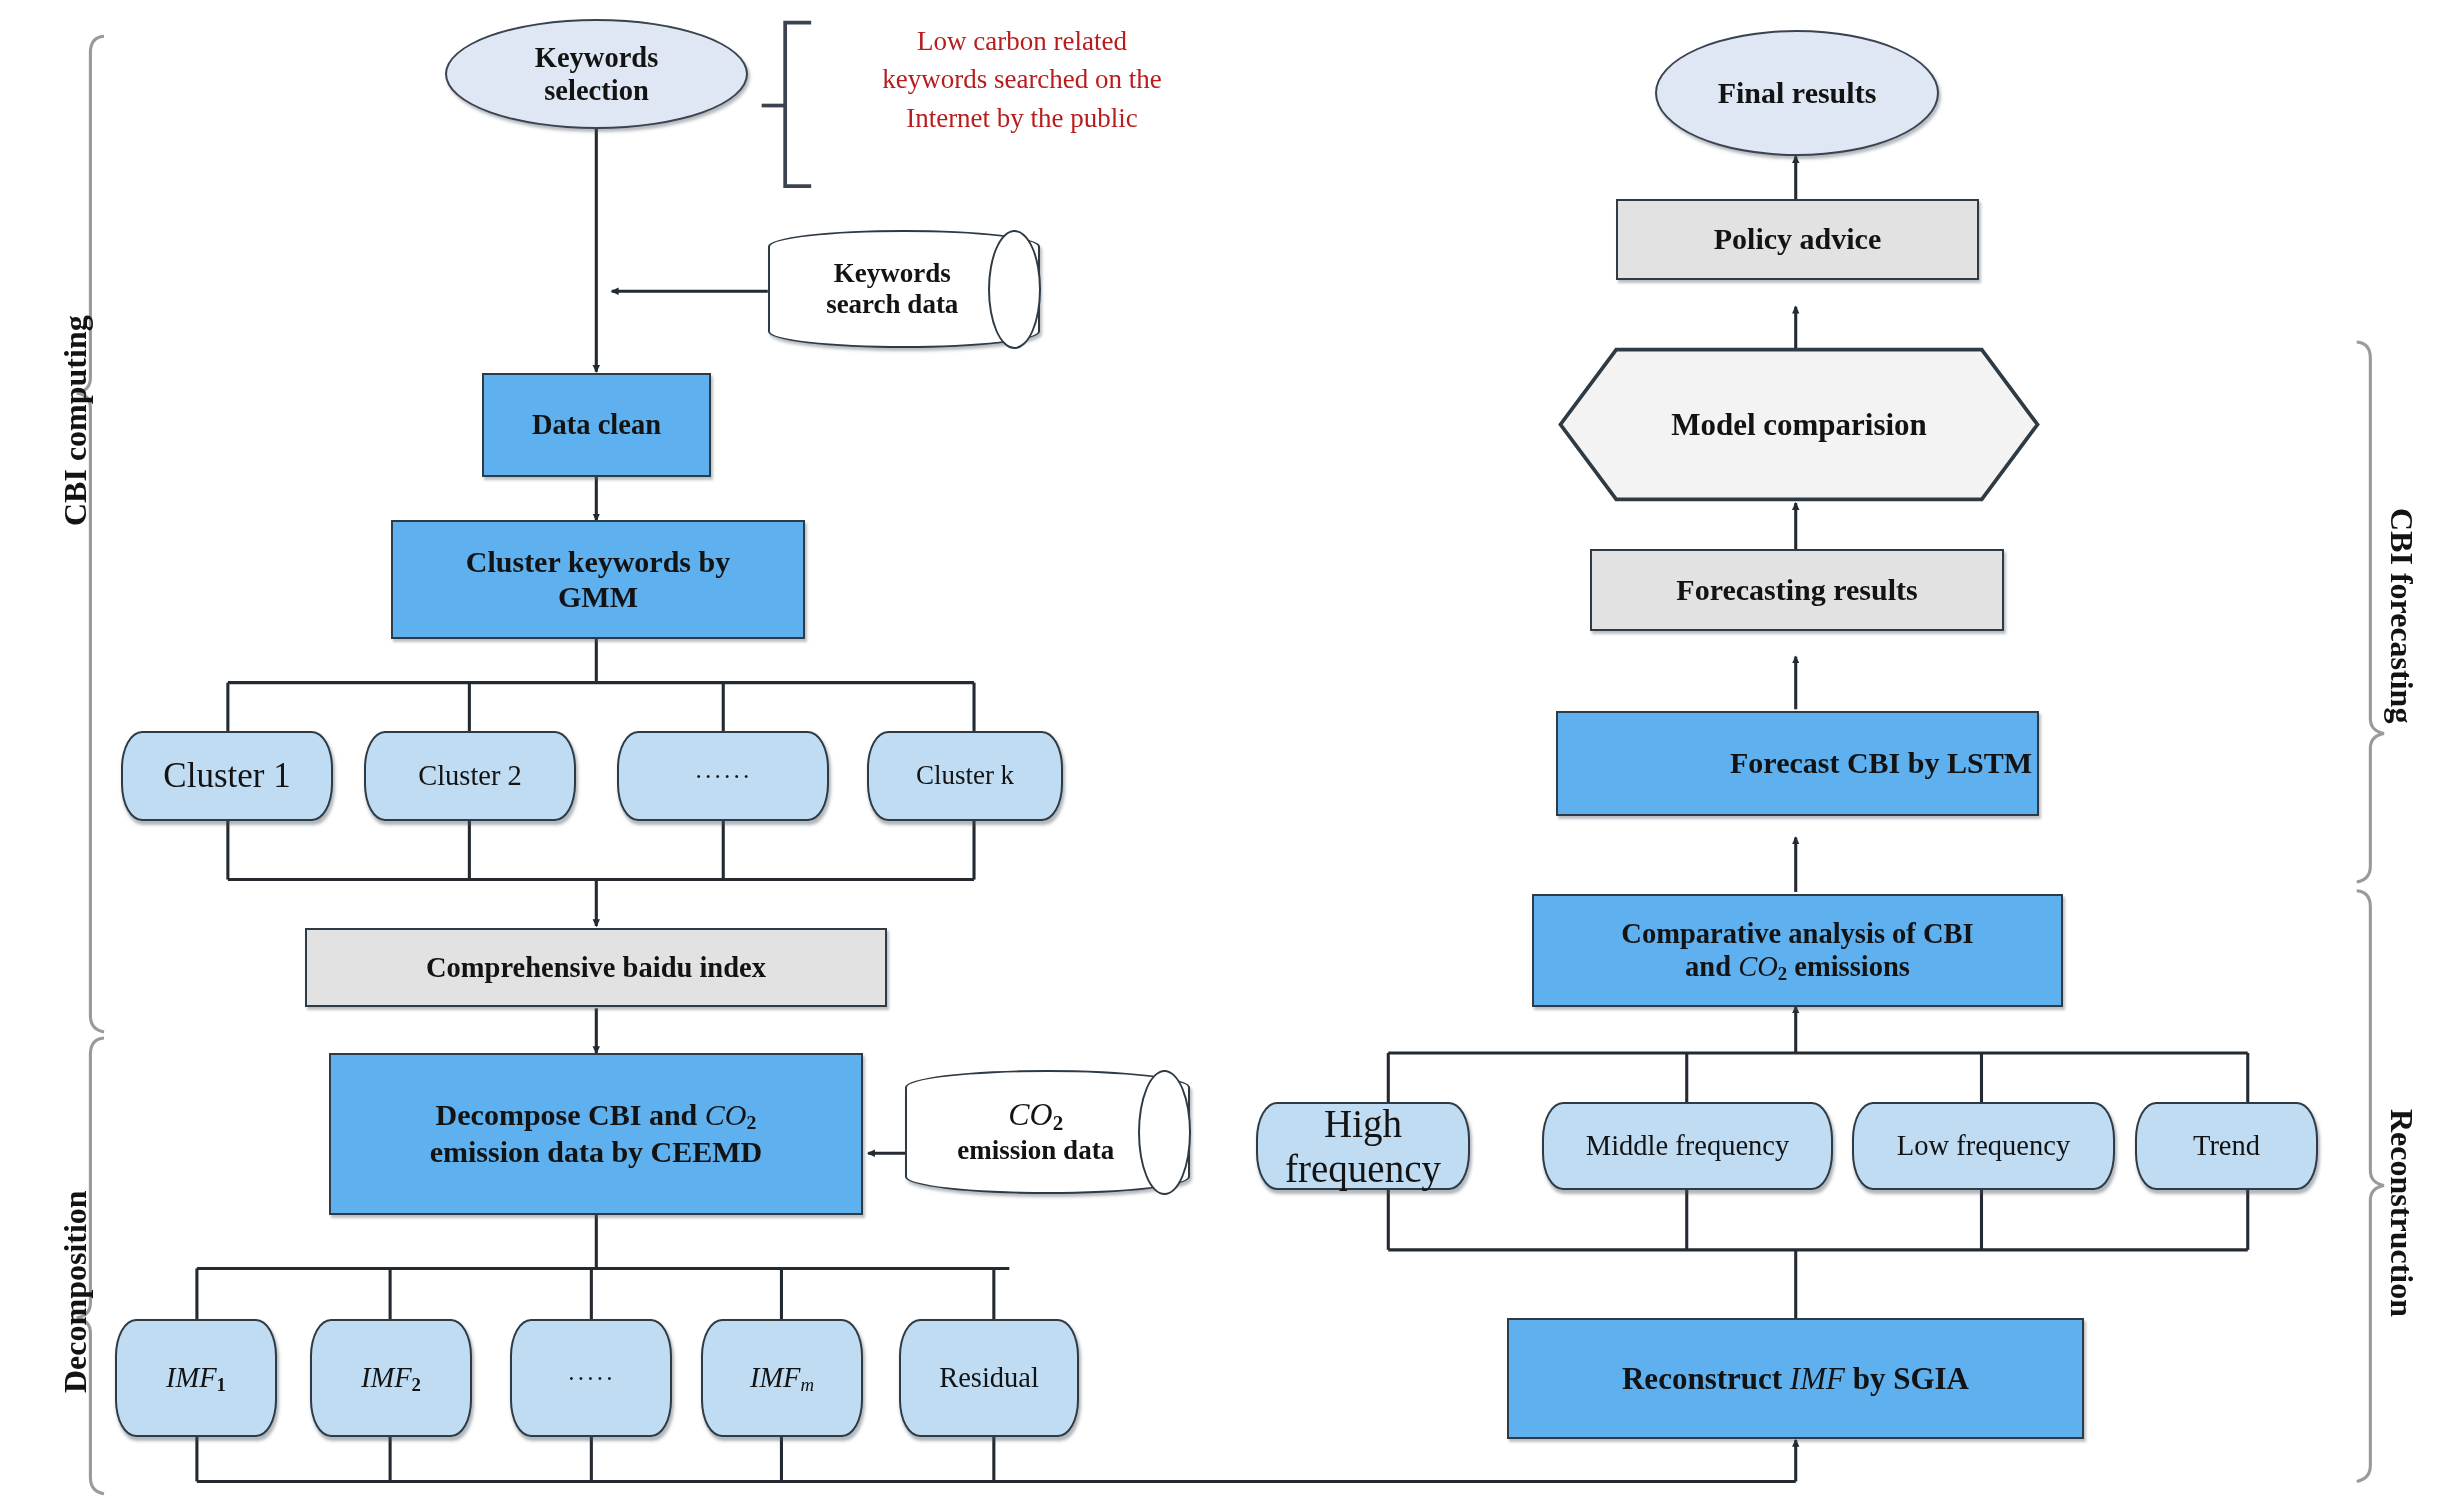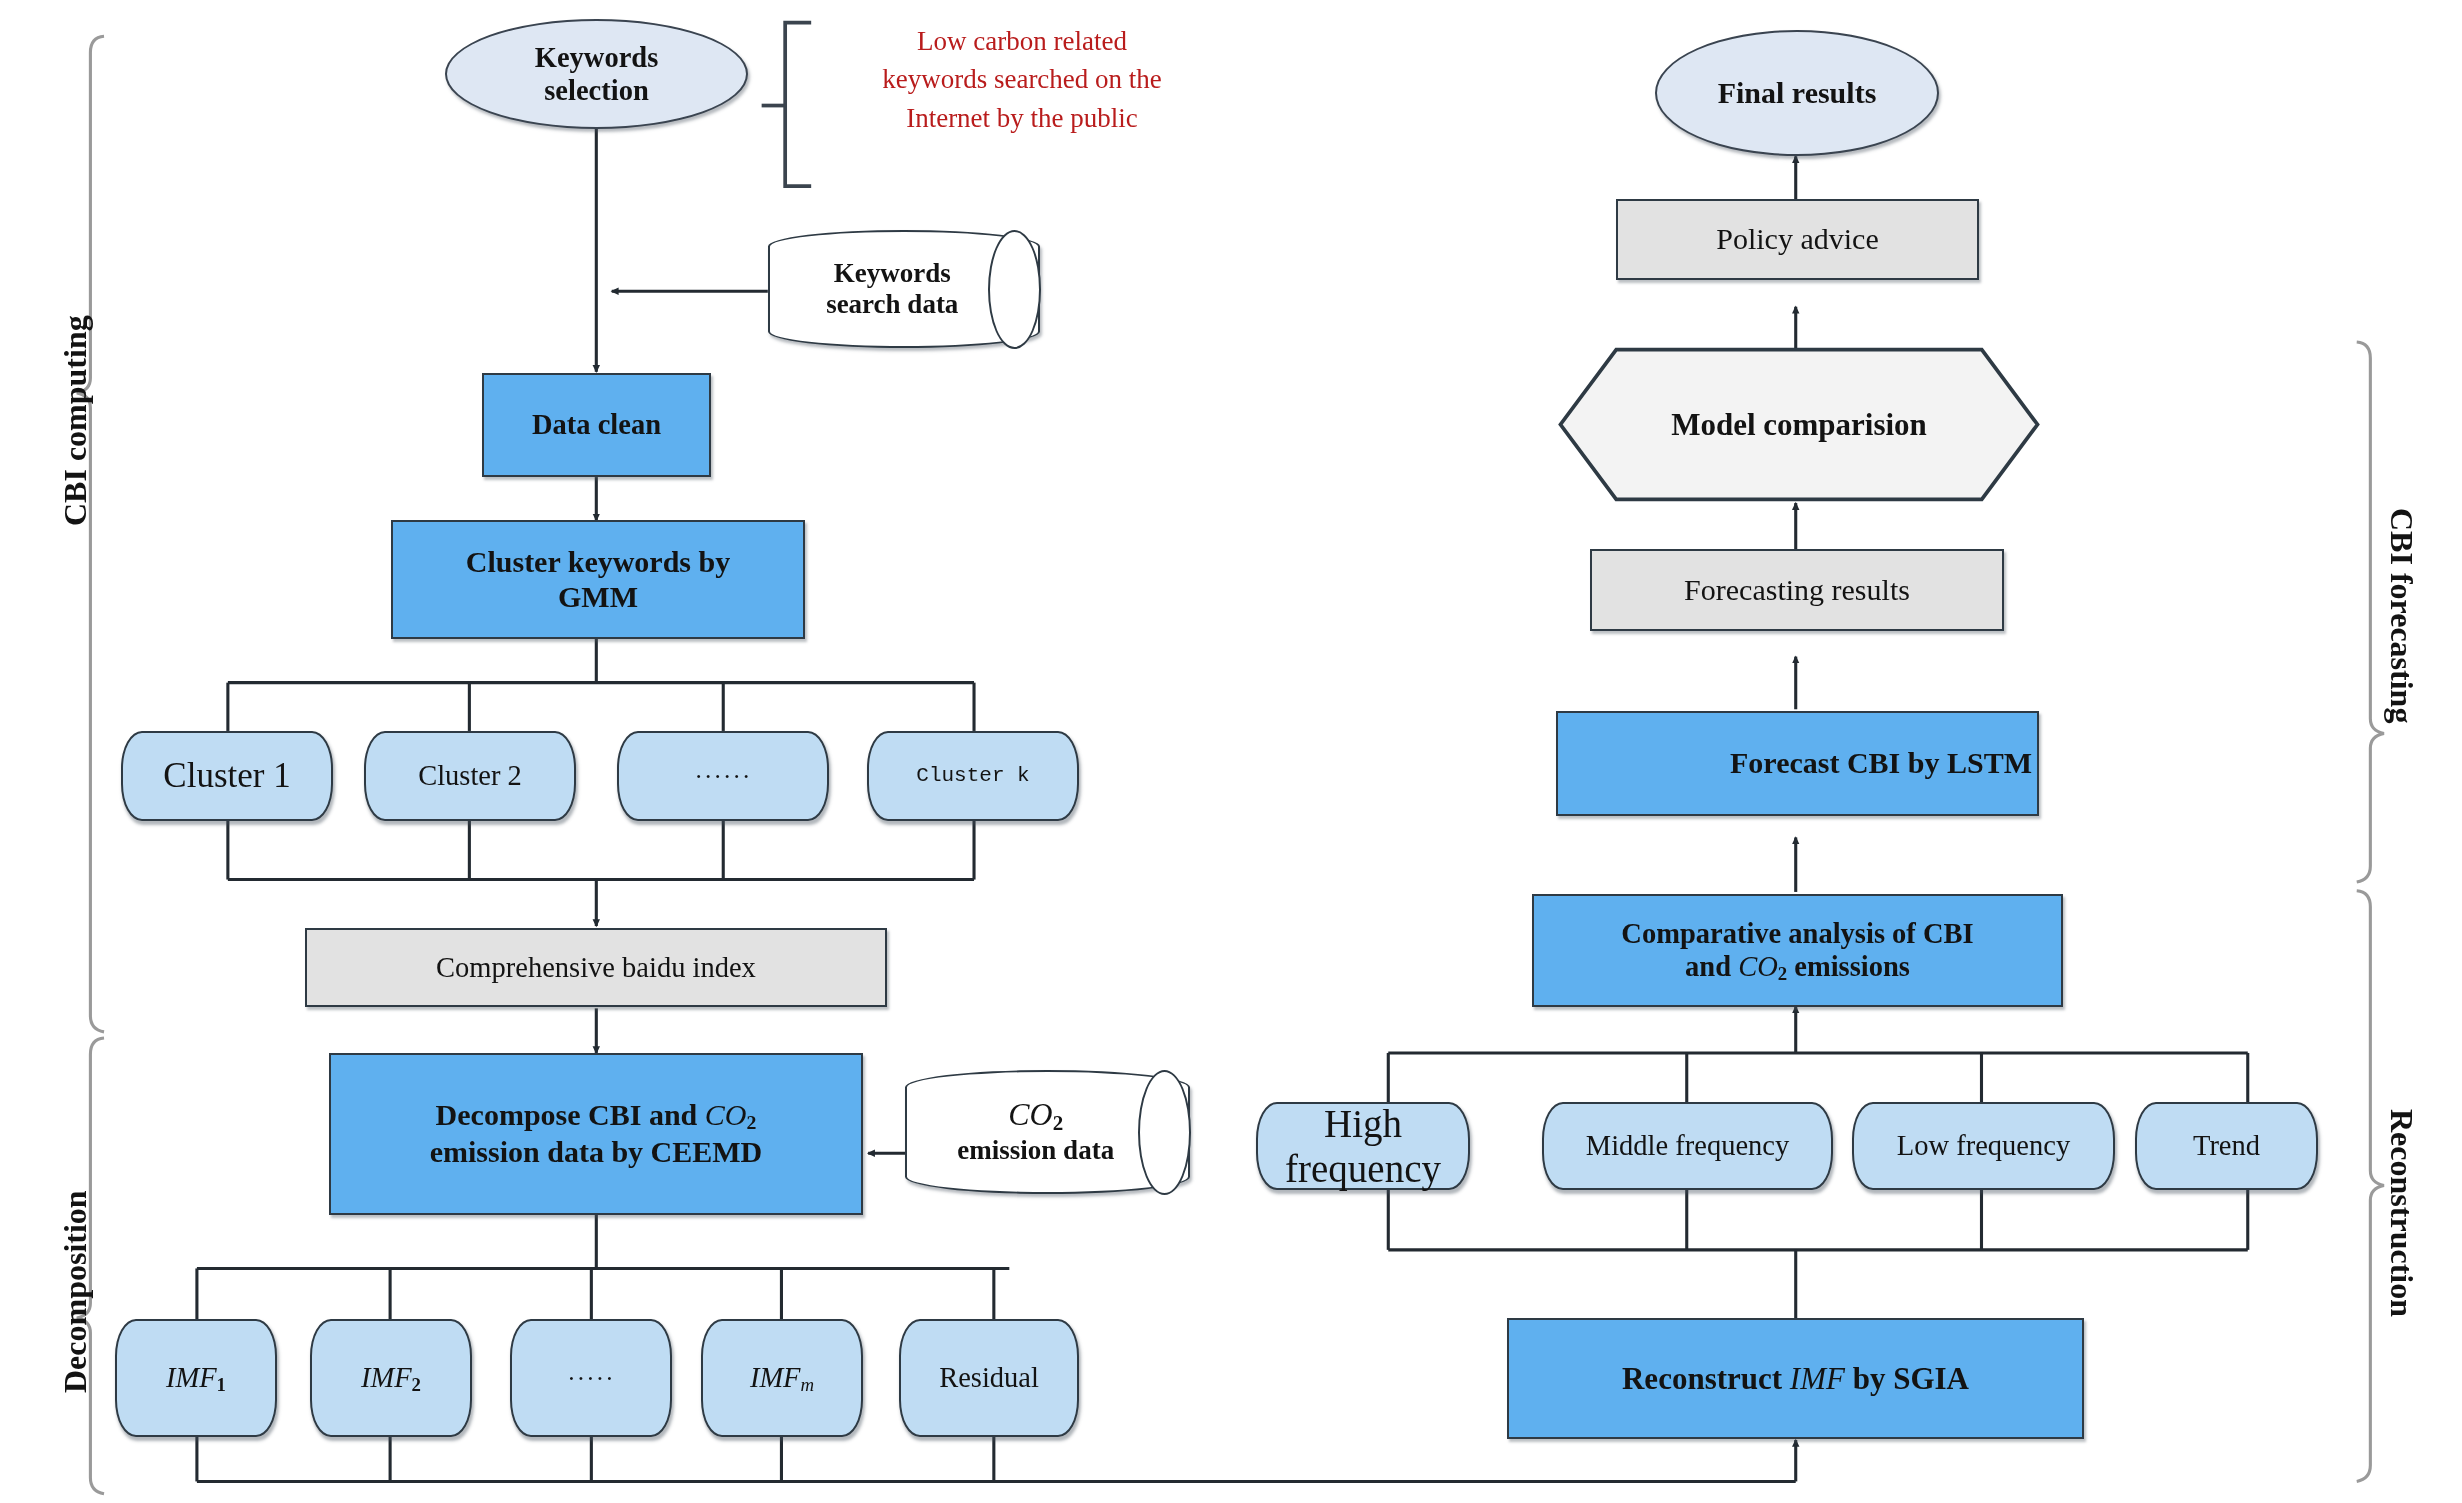--- a/index.html
+++ b/index.html
@@ -28,21 +28,21 @@
     background:#5FB0EF;
     border:2.5px solid #2E3A44;
     box-shadow:1.9px 2.5px 2.5px rgba(80,90,100,.38);
     font-weight:bold;
   }
   
   .rect-grey{
     background:#E2E2E2;
     border:2.5px solid #2E3A44;
     box-shadow:1.9px 2.5px 2.5px rgba(80,90,100,.38);
-    font-weight:normal;
+    font-weight:bold;
   }
   
   .barrel{
     background:#BFDCF3;
     border:2.5px solid #2E3A44;
     border-radius:21px/37px;
     box-shadow:1.9px 3.1px 3.1px rgba(70,80,92,.42);
     font-weight:normal;
   }
   
@@ -230,21 +230,21 @@
 
   <div class="node barrel" style="left:121px;top:731px;width:212px;height:90px;font-size:35px;">
     <span class="txt">Cluster 1</span>
   </div>
   <div class="node barrel" style="left:364px;top:731px;width:212px;height:90px;font-size:28.5px;">
     <span class="txt">Cluster 2</span>
   </div>
   <div class="node barrel" style="left:617px;top:731px;width:212px;height:90px;font-size:25px;">
     <span class="txt dots">······</span>
   </div>
-  <div class="node barrel" style="left:867px;top:731px;width:212px;height:90px;font-size:21px;font-family:Liberation Mono, monospace;">
+  <div class="node barrel" style="left:867px;top:731px;width:196px;height:90px;font-size:27px;">
     <span class="txt">Cluster k</span>
   </div>
 
   <div class="node rect-grey" style="left:305px;top:928px;width:582px;height:79px;font-size:28.5px;">
     <span class="txt">Comprehensive baidu index</span>
   </div>
 
   <div class="node rect-blue" style="left:329px;top:1053px;width:534px;height:162px;font-size:30px;">
     <span class="txt">
       <span>Decompose CBI and </span><span class="mi"><span>CO</span><sub>2</sub></span><br>

